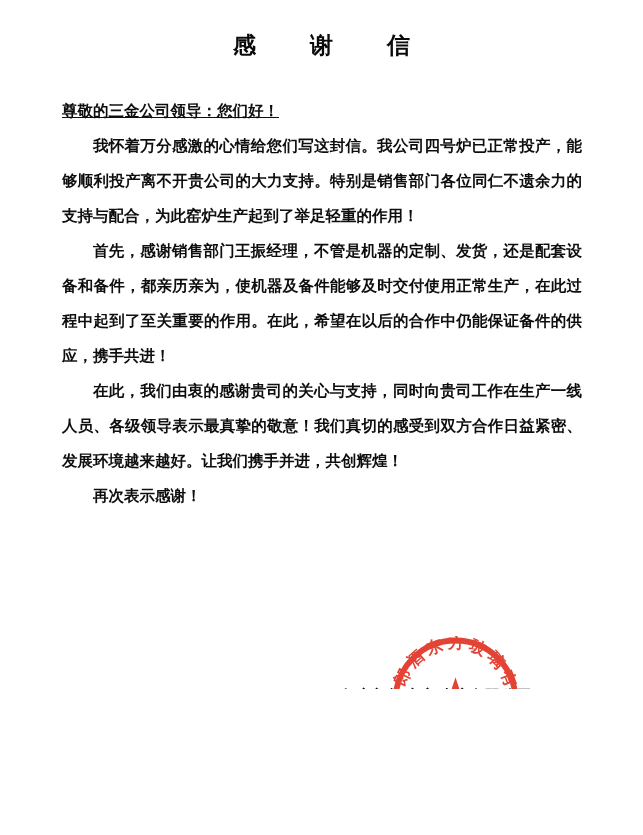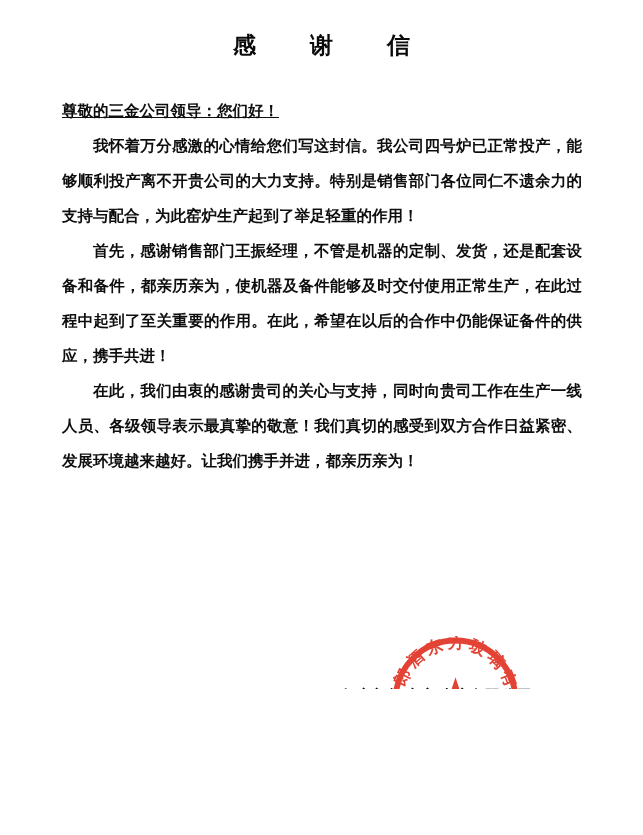--- a/index.html
+++ b/index.html
@@ -73,21 +73,22 @@
 <body>
 
 <div class="page">
 
   <h1 class="letter-title">感 谢 信</h1>
 
   <div class="letter-body">
     <p class="salutation">尊敬的三金公司领导：您们好！</p>
     <p>我怀着万分感激的心情给您们写这封信。我公司四号炉已正常投产，能够顺利投产离不开贵公司的大力支持。特别是销售部门各位同仁不遗余力的支持与配合，为此窑炉生产起到了举足轻重的作用！</p>
     <p>首先，感谢销售部门王振经理，不管是机器的定制、发货，还是配套设备和备件，都亲历亲为，使机器及备件能够及时交付使用正常生产，在此过程中起到了至关重要的作用。在此，希望在以后的合作中仍能保证备件的供应，携手共进！</p>
-    <p>在此，我们由衷的感谢贵司的关心与支持，同时向贵司工作在生产一线人员、各级领导表示最真挚的敬意！我们真切的感受到双方合作日益紧密、发展环境越来越好。让我们携手并进，都亲历亲为！</p>
+    <p>在此，我们由衷的感谢贵司的关心与支持，同时向贵司工作在生产一线人员、各级领导表示最真挚的敬意！我们真切的感受到双方合作日益紧密、发展环境越来越好。让我们携手并进，共创辉煌！</p>
+    <p>再次表示感谢！</p>
   </div>
 
   <div class="signature">
     <div class="sig-company">叙永郎酒东方玻璃有限公司</div>
     <div class="sig-date">2023年4月7日</div>
   </div>
 
   <div class="seal">
     <svg viewBox="0 0 200 200" xmlns="http://www.w3.org/2000/svg">
       <defs>

